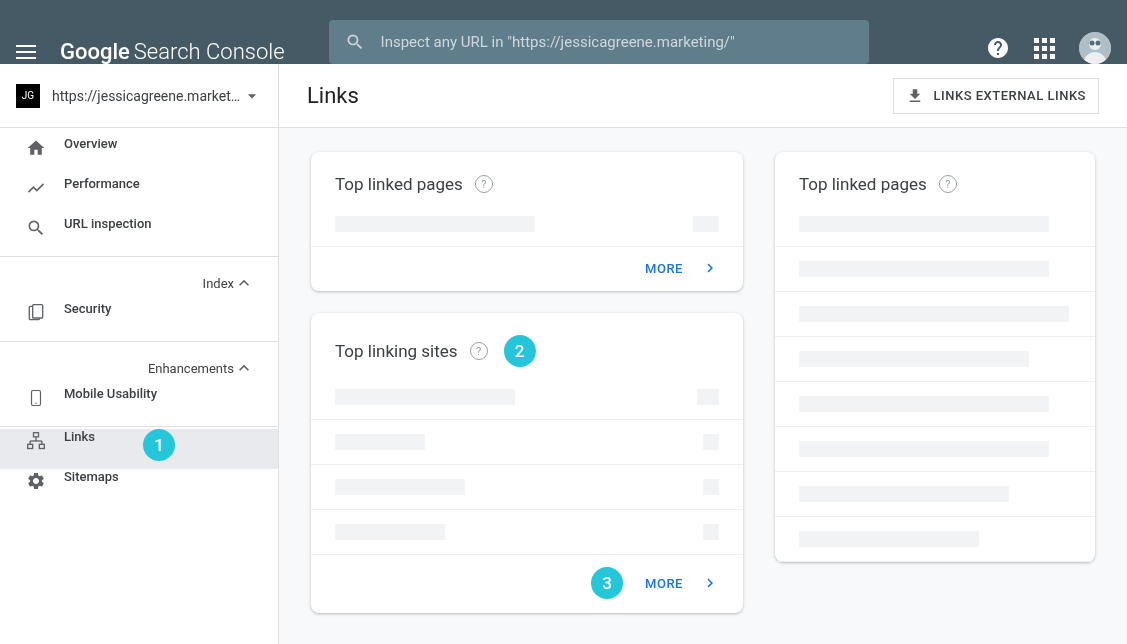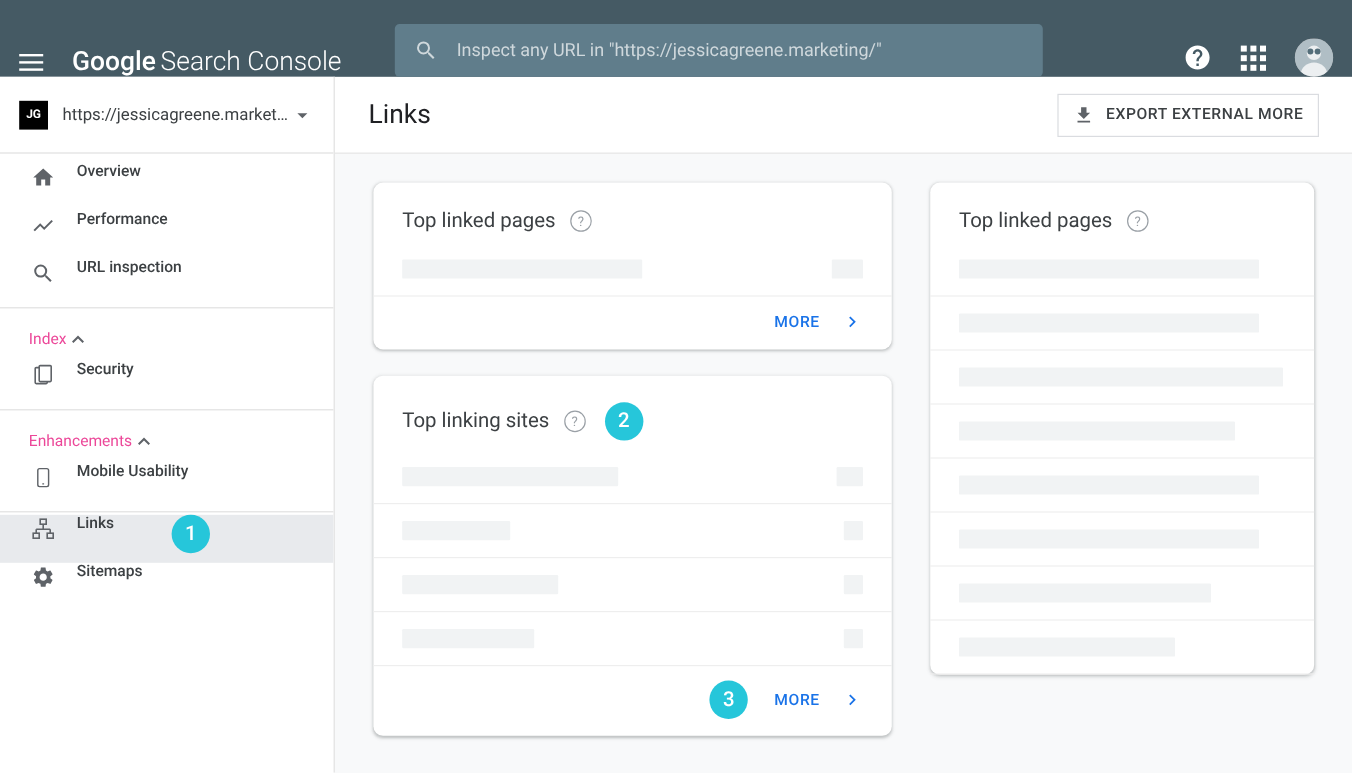--- a/index.html
+++ b/index.html
@@ -17,27 +17,27 @@
     .help-icon{width:24px;height:24px;display:flex;align-items:center;justify-content:center}
     .apps-icon{display:grid;grid-template-columns:repeat(3,5px);grid-template-rows:repeat(3,5px);gap:3px}
     .apps-icon span{background:#fff;width:5px;height:5px}
     .avatar{width:32px;height:32px;border-radius:50%;background:#9e9e9e;overflow:hidden;display:flex;align-items:center;justify-content:center}
     .avatar svg{width:32px;height:32px}
     .main{display:flex;height:580px}
     .sidebar{width:279px;border-right:1px solid #e0e0e0;background:#fff;position:relative;overflow-y:auto}
     .sidebar::-webkit-scrollbar{width:10px}
     .sidebar::-webkit-scrollbar-thumb{background:#bdbdbd;border-radius:5px}
     .property{height:64px;display:flex;align-items:center;padding:0 16px;border-bottom:1px solid #e0e0e0}
-    .property-icon{width:24px;height:24px;background:#000;color:#fff;font-size:10px;font-weight:bold;display:flex;align-items:center;justify-content:center;margin-right:12px}
+    .property-icon{width:24px;height:24px;background:#000;color:#fff;font-size:10px;font-weight:normal;display:flex;align-items:center;justify-content:center;margin-right:12px}
     .property-text{flex:1;font-size:14px;color:#3c4043;white-space:nowrap;overflow:hidden;text-overflow:ellipsis}
     .property-arrow{color:#5f6368}
     .nav-item{height:40px;display:flex;padding:0 24px;font-size:13px;color:#3c4043;cursor:pointer;font-weight:500}
     .nav-item.active{background:#e8eaed}
     .nav-item .icon{width:24px;height:24px;margin-right:16px;display:flex;align-items:center;justify-content:center;color:#5f6368}
-    .nav-section{padding:16px 24px 8px;font-size:13px;color:#ec4899;display:flex;align-items:center;justify-content:flex-start;border-top:1px solid #e0e0e0;cursor:pointer}
+    .nav-section{padding:16px 24px 8px;font-size:13px;color:#404040;display:flex;align-items:center;justify-content:flex-end;border-top:1px solid #e0e0e0;cursor:pointer}
     .chevron{color:#5f6368}
     .content{flex:1;background:#fff;overflow-y:auto;position:relative}
     .content::-webkit-scrollbar{width:10px}
     .content::-webkit-scrollbar-thumb{background:#bdbdbd;border-radius:5px}
     .page-header{height:64px;display:flex;align-items:center;padding:0 28px;border-bottom:1px solid #e0e0e0;justify-content:space-between;background:#fff}
     .page-title{font-size:22px;color:#202124;font-weight:400}
     .export-btn{height:36px;padding:0 12px;background:#fff;border:1px solid #dadce0;display:flex;align-items:center;gap:10px;font-size:13px;font-weight:500;color:#3c4043;cursor:pointer;letter-spacing:0.5px}
     .cards-area{padding:24px 32px;display:flex;gap:32px;background:#f8f9fa;min-height:520px}
     .col{display:flex;flex-direction:column;gap:22px}
     .col1{width:440px}
@@ -201,21 +201,21 @@
     </div>
   </div>
 
   <div class="content">
     <div class="page-header">
       <div class="page-title">Links</div>
       <button class="export-btn">
         <svg width="18" height="18" viewBox="0 0 24 24" fill="#5f6368">
             <path d="M19 9h-4V3H9v6H5l7 7 7-7zM5 18v2h14v-2H5z"></path>
           </svg>
-        <span>EXPORT EXTERNAL MORE</span>
+        <span>LINKS EXTERNAL LINKS</span>
       </button>
     </div>
 
     <div class="cards-area">
       <div class="col col1">
         <div class="card">
           <div class="card-header">
             <span class="card-title">Top linked pages</span>
             <span class="info-icon">?</span>
           </div>

